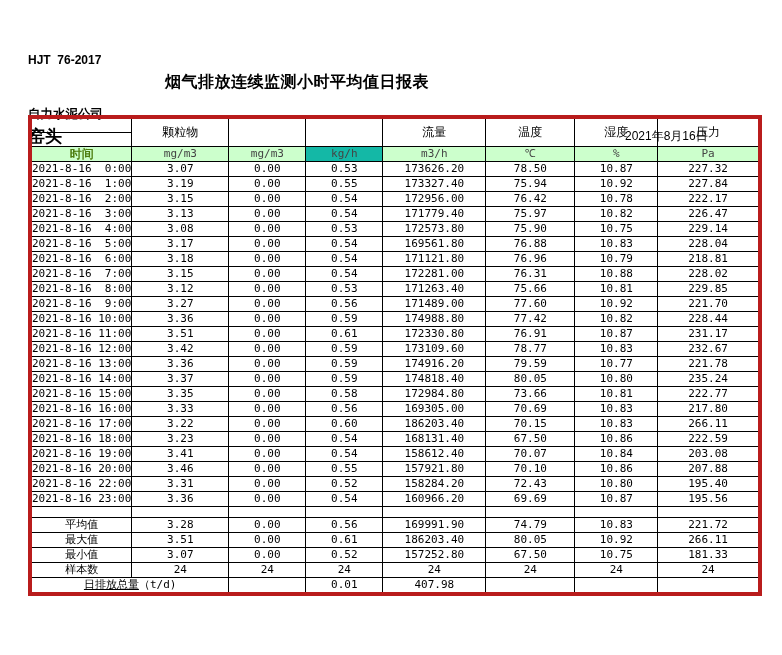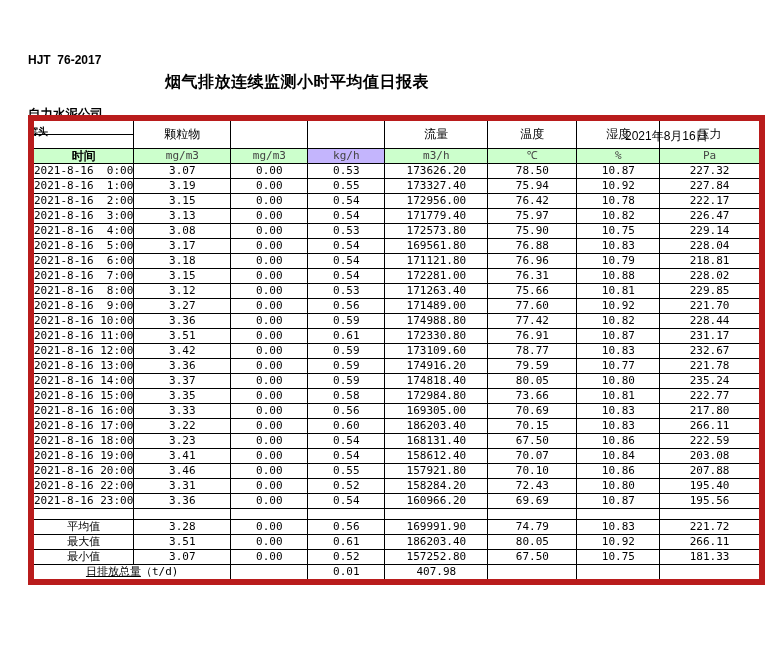--- a/index.html
+++ b/index.html
@@ -4,47 +4,47 @@
 <style>
   html,body{margin:0;padding:0;}
   body{
     width:782px;height:655px;background:#ffffff;color:#000;
     font-family:"Liberation Sans",sans-serif;position:relative;overflow:hidden;
   }
   .abs{position:absolute;white-space:pre;margin-top:45px;}
   .doc-code{left:28px;top:8px;font-size:12px;font-weight:bold;}
   .title{left:165px;top:27px;font-size:16px;font-weight:bold;letter-spacing:0.5px;}
   .company{left:28px;top:61px;font-size:12.5px;font-weight:bold;}
-  .station{left:28px;top:80px;font-size:10px;font-weight:bold;}
+  .station{left:28px;top:80px;font-size:17px;font-weight:bold;}
   .date{left:625px;top:83px;font-size:12px;}
   .note{left:28px;top:617px;font-size:18px;}
   .report-unit{left:28px;top:637px;font-size:12.5px;}
   .unit{left:215px;top:637px;font-size:12.5px;text-align:center;}
 
   table.report{
     position:absolute;left:28px;top:115px;
     border-collapse:collapse;table-layout:fixed;
-    border:6px solid #b91c1c;
+    border:4px solid #b91c1c;
   }
   table.report td{
     border:1px solid #000;padding:0;margin:0;
     height:14px;line-height:14px;font-size:11px;text-align:center;
     font-family:"DejaVu Sans Mono","Liberation Mono",monospace;
     overflow:hidden;white-space:pre;
   }
   tr.group-header td{height:27px;line-height:27px;font-size:12px;
     font-family:"Liberation Sans",sans-serif;}
   td.corner{position:relative;}
   td.corner .half-line{
     position:absolute;left:0;top:13px;width:100%;height:0;
     border-bottom:1px solid #000;
   }
   tr.unit-row td{height:14px;line-height:14px;color:#444;}
   tr.unit-row td.time-head{
-    font-family:"Liberation Sans",sans-serif;font-size:12px;font-weight:bold;color:#000000;
+    font-family:"Liberation Sans",sans-serif;font-size:12px;font-weight:bold;color:#4d7c0f;
   }
   tr.spacer-row td{height:10px;}
   td.cn-label{font-family:"Liberation Sans",sans-serif;font-size:12px;}
   td.total-label{
     font-family:"Liberation Sans",sans-serif;font-size:12px;
     text-align:left;padding-left:2px;
   }
   td.total-label .u{text-decoration:underline;}
 </style>
 </head>
@@ -75,21 +75,21 @@
       <td></td>
       <td>流量</td>
       <td>温度</td>
       <td>湿度</td>
       <td>压力</td>
     </tr>
     <tr class="unit-row">
       <td class="time-head" style="background: rgb(204, 255, 204);">时间</td>
       <td style="background: rgb(204, 255, 204);">mg/m3</td>
       <td style="background: rgb(204, 255, 204);">mg/m3</td>
-      <td style="background: #c4b5fd; text-align: center;">kg/h</td>
+      <td style="background: #14b8a6; text-align: center;">kg/h</td>
       <td style="background: rgb(204, 255, 204);">m3/h</td>
       <td style="background: rgb(204, 255, 204);">℃</td>
       <td style="background: rgb(204, 255, 204);">%</td>
       <td style="background: rgb(204, 255, 204); margin-left: 29px;">Pa</td>
     </tr>
   </tbody>
   <tbody>
       <tr>
         <td>2021-8-16  0:00</td>
         <td>3.07</td>
@@ -354,20 +354,30 @@
         <td class="cn-label">最小值</td>
         <td>3.07</td>
         <td>0.00</td>
         <td>0.52</td>
         <td>157252.80</td>
         <td>67.50</td>
         <td>10.75</td>
         <td>181.33</td>
       </tr>
       <tr>
+        <td class="cn-label">样本数</td>
+        <td>24</td>
+        <td>24</td>
+        <td>24</td>
+        <td>24</td>
+        <td>24</td>
+        <td>24</td>
+        <td>24</td>
+      </tr>
+      <tr>
         <td class="total-label" colspan="2"><span class="u">日排放总量</span><span>（t/d)</span></td>
         <td></td>
         <td>0.01</td>
         <td>407.98</td>
         <td></td>
         <td></td>
         <td></td>
       </tr>
     </tbody>
 </table>

